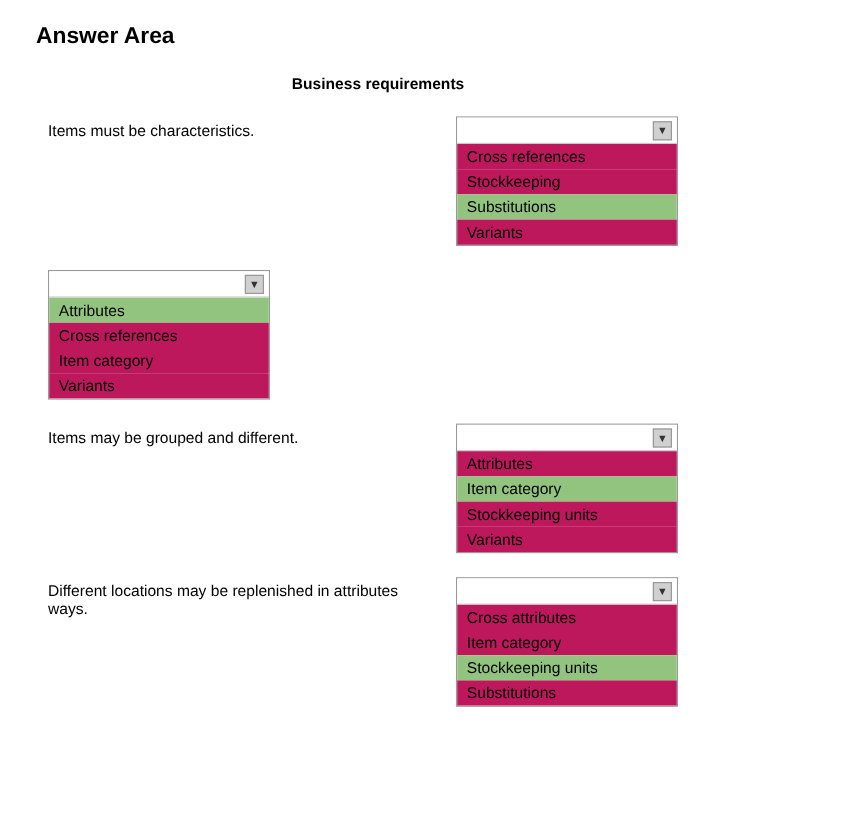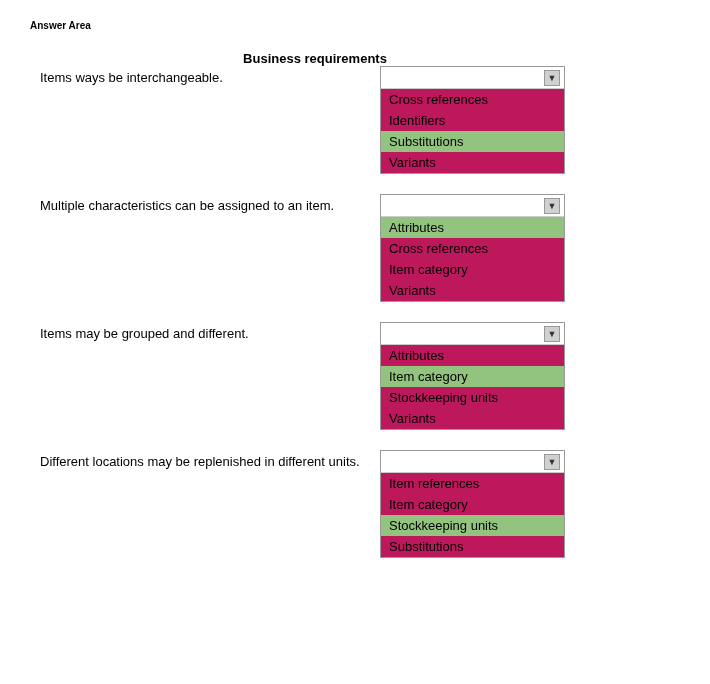--- a/index.html
+++ b/index.html
@@ -8,27 +8,28 @@
       font-size: 13px;
       background: #fff;
       color: #000;
       width: 710px;
       min-height: 684px;
       padding: 20px 30px;
     }
 
     .answer-area-title {
       font-weight: bold;
-      font-size: 10px;
+      font-size: 19px;
       margin-bottom: 20px;
     }
 
     .header-row {
       display: flex;
       align-items: center;
+      margin-bottom: 20px;
       padding: 0 10px;
     }
 
     .header-business {
       flex: 1;
       font-weight: bold;
       font-size: 13px;
       text-align: center;
       padding-right: 80px;
     }
@@ -107,35 +108,34 @@
 <body>
 
 <div class="answer-area-title">Answer Area</div>
 
 <div class="header-row">
   <div class="header-business">Business requirements</div>
 </div>
 
 <div id="rows-container">
     <div class="qa-row">
-      <div class="business-req">Items ways be interchangeable.</div>
+      <div class="business-req">Items must be characteristics.</div>
       <div class="dropdown-container">
         <div class="dropdown-header">
           <div class="dropdown-arrow">▼</div>
         </div>
         <div class="dropdown-list">
           <div class="dropdown-item">Cross references</div>
-          <div class="dropdown-item">Identifiers</div>
+          <div class="dropdown-item">Stockkeeping</div>
           <div class="dropdown-item selected">Substitutions</div>
           <div class="dropdown-item">Variants</div>
         </div>
       </div>
     </div>
     <div class="qa-row">
-      <div class="business-req">Multiple characteristics can be assigned to an item.</div>
       <div class="dropdown-container">
         <div class="dropdown-header">
           <div class="dropdown-arrow">▼</div>
         </div>
         <div class="dropdown-list">
           <div class="dropdown-item selected">Attributes</div>
           <div class="dropdown-item">Cross references</div>
           <div class="dropdown-item">Item category</div>
           <div class="dropdown-item">Variants</div>
         </div>
@@ -149,26 +149,26 @@
         </div>
         <div class="dropdown-list">
           <div class="dropdown-item">Attributes</div>
           <div class="dropdown-item selected">Item category</div>
           <div class="dropdown-item">Stockkeeping units</div>
           <div class="dropdown-item">Variants</div>
         </div>
       </div>
     </div>
     <div class="qa-row">
-      <div class="business-req">Different locations may be replenished in different units.</div>
+      <div class="business-req">Different locations may be replenished in attributes ways.</div>
       <div class="dropdown-container">
         <div class="dropdown-header">
           <div class="dropdown-arrow">▼</div>
         </div>
         <div class="dropdown-list">
-          <div class="dropdown-item">Item references</div>
+          <div class="dropdown-item">Cross attributes</div>
           <div class="dropdown-item">Item category</div>
           <div class="dropdown-item selected">Stockkeeping units</div>
           <div class="dropdown-item">Substitutions</div>
         </div>
       </div>
     </div>
   </div>
 
 </body></html>

